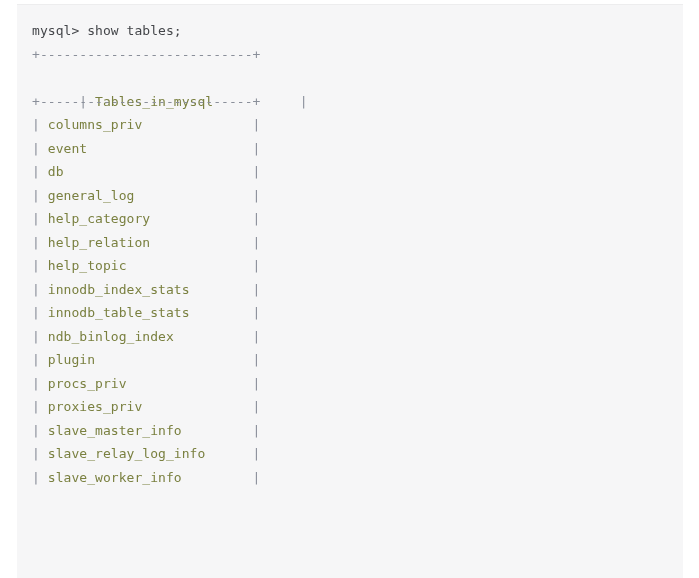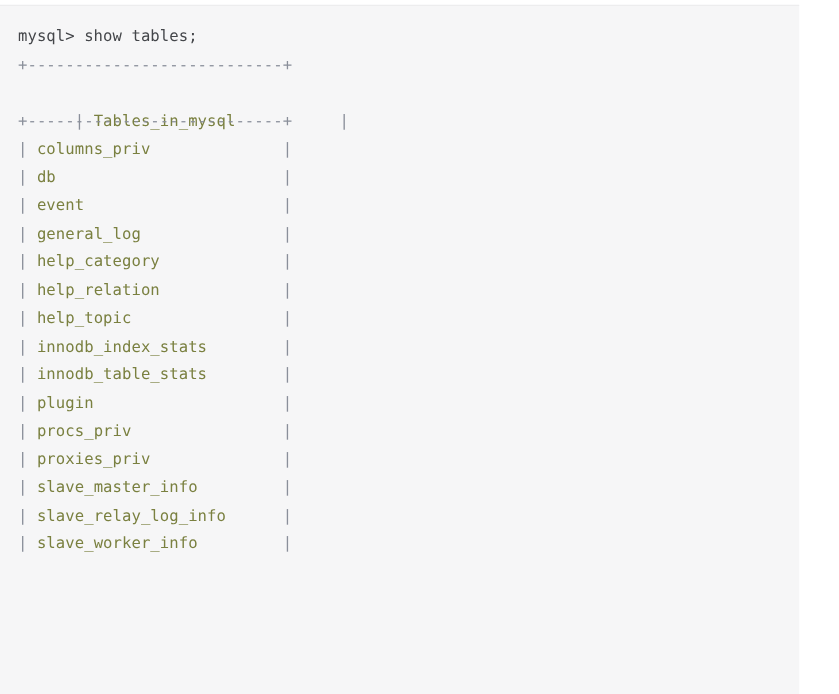--- a/index.html
+++ b/index.html
@@ -9,21 +9,21 @@
   }
   body {
     width: 699px;
     height: 578px;
     overflow: hidden;
     font-family: "DejaVu Sans Mono", "Liberation Mono", monospace;
   }
 
   #terminal-panel {
     position: absolute;
-    left: 0;
+    left: 17px;
     top: 4px;
     width: 666px;
     height: 574px;
     background: #f6f6f7;
     border-top: 1px solid #ededee;
     overflow: hidden;
   }
 
   #console-output {
     padding: 14px 0 0 15px;
@@ -71,28 +71,29 @@
     <div class="line line-rule">+---------------------------+</div>
 
     <div class="line line-row">
       <span class="pipe">|</span><span class="cell-text"> Tables_in_mysql           </span><span class="pipe">|</span>
     </div>
 
     <div class="line line-rule">+---------------------------+</div>
 
     <div id="table-body">
         <div class="line line-row"><span class="pipe">|</span><span class="cell-text"> columns_priv              </span><span class="pipe">|</span></div>
+        <div class="line line-row"><span class="pipe">|</span><span class="cell-text"> event                     </span><span class="pipe">|</span></div>
         <div class="line line-row"><span class="pipe">|</span><span class="cell-text"> db                        </span><span class="pipe">|</span></div>
-        <div class="line line-row"><span class="pipe">|</span><span class="cell-text"> event                     </span><span class="pipe">|</span></div>
         <div class="line line-row"><span class="pipe">|</span><span class="cell-text"> general_log               </span><span class="pipe">|</span></div>
         <div class="line line-row"><span class="pipe">|</span><span class="cell-text"> help_category             </span><span class="pipe">|</span></div>
         <div class="line line-row"><span class="pipe">|</span><span class="cell-text"> help_relation             </span><span class="pipe">|</span></div>
         <div class="line line-row"><span class="pipe">|</span><span class="cell-text"> help_topic                </span><span class="pipe">|</span></div>
         <div class="line line-row"><span class="pipe">|</span><span class="cell-text"> innodb_index_stats        </span><span class="pipe">|</span></div>
         <div class="line line-row"><span class="pipe">|</span><span class="cell-text"> innodb_table_stats        </span><span class="pipe">|</span></div>
+        <div class="line line-row"><span class="pipe">|</span><span class="cell-text"> ndb_binlog_index          </span><span class="pipe">|</span></div>
         <div class="line line-row"><span class="pipe">|</span><span class="cell-text"> plugin                    </span><span class="pipe">|</span></div>
         <div class="line line-row"><span class="pipe">|</span><span class="cell-text"> procs_priv                </span><span class="pipe">|</span></div>
         <div class="line line-row"><span class="pipe">|</span><span class="cell-text"> proxies_priv              </span><span class="pipe">|</span></div>
         <div class="line line-row"><span class="pipe">|</span><span class="cell-text"> slave_master_info         </span><span class="pipe">|</span></div>
         <div class="line line-row"><span class="pipe">|</span><span class="cell-text"> slave_relay_log_info      </span><span class="pipe">|</span></div>
         <div class="line line-row"><span class="pipe">|</span><span class="cell-text"> slave_worker_info         </span><span class="pipe">|</span></div>
       </div>
 
   </div>
 </div>

